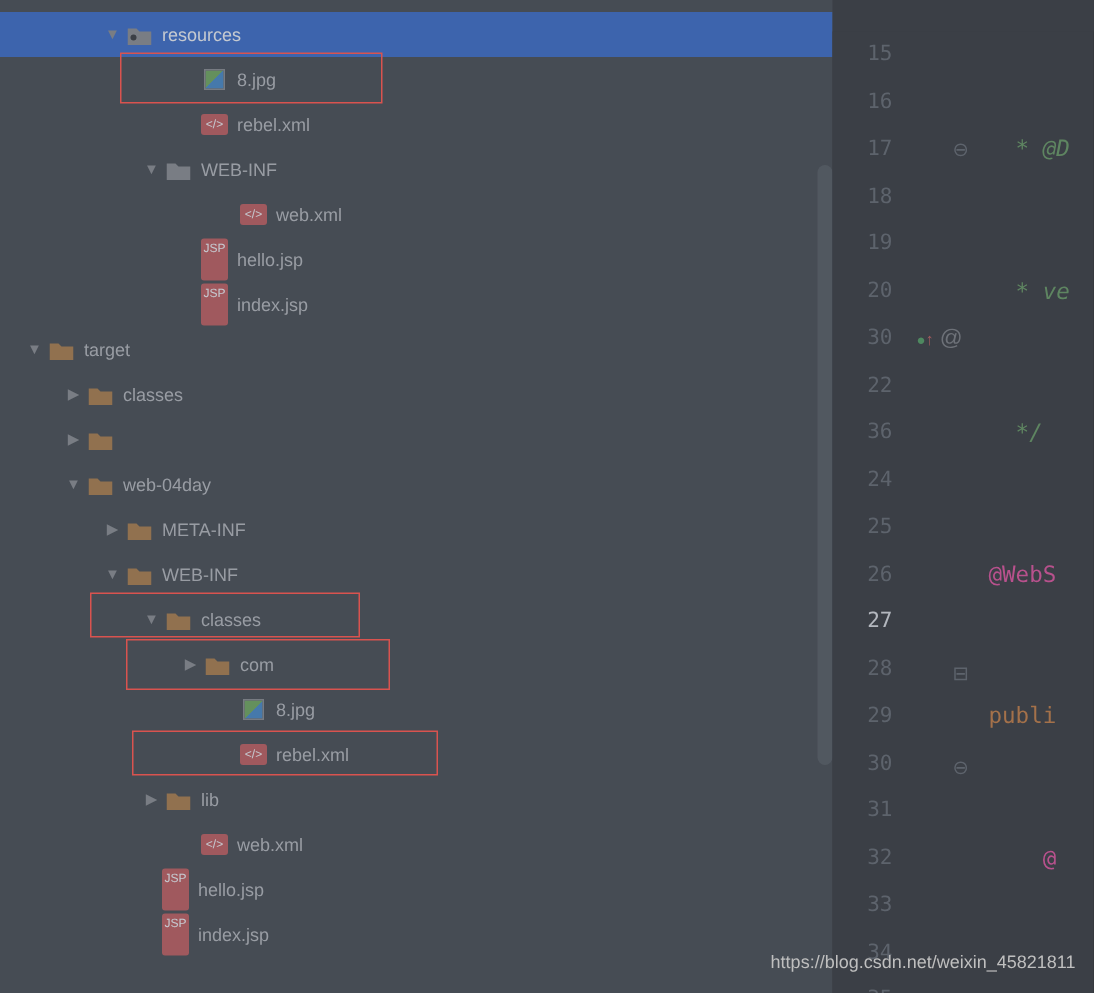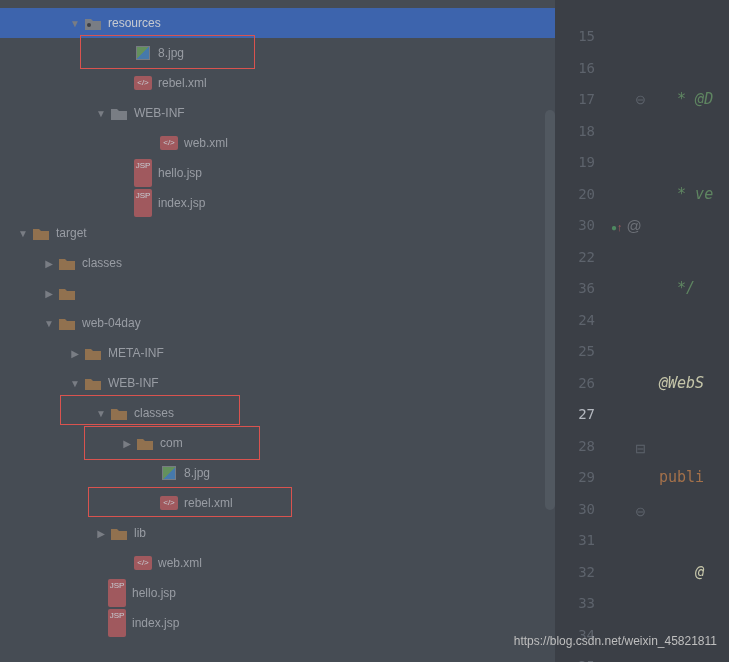--- a/index.html
+++ b/index.html
@@ -63,21 +63,21 @@
 .code-area {
   flex: 1;
   font-family: "Consolas", monospace;
   font-size: 15px;
   line-height: 31.5px;
   padding-left: 4px;
   white-space: pre;
 }
 .code-line { height: 31.5px; }
 .cmt { color: #629755; font-style: italic; }
-.ann { color: #fef9c3; font-style: italic; }
+.ann { color: #ec4899; }
 .kw { color: #cc7832; }
 .tree {
   padding-top: 8px;
 }
 .row {
   display: flex;
   align-items: center;
   height: 30px;
   padding-left: 0;
   white-space: nowrap;

